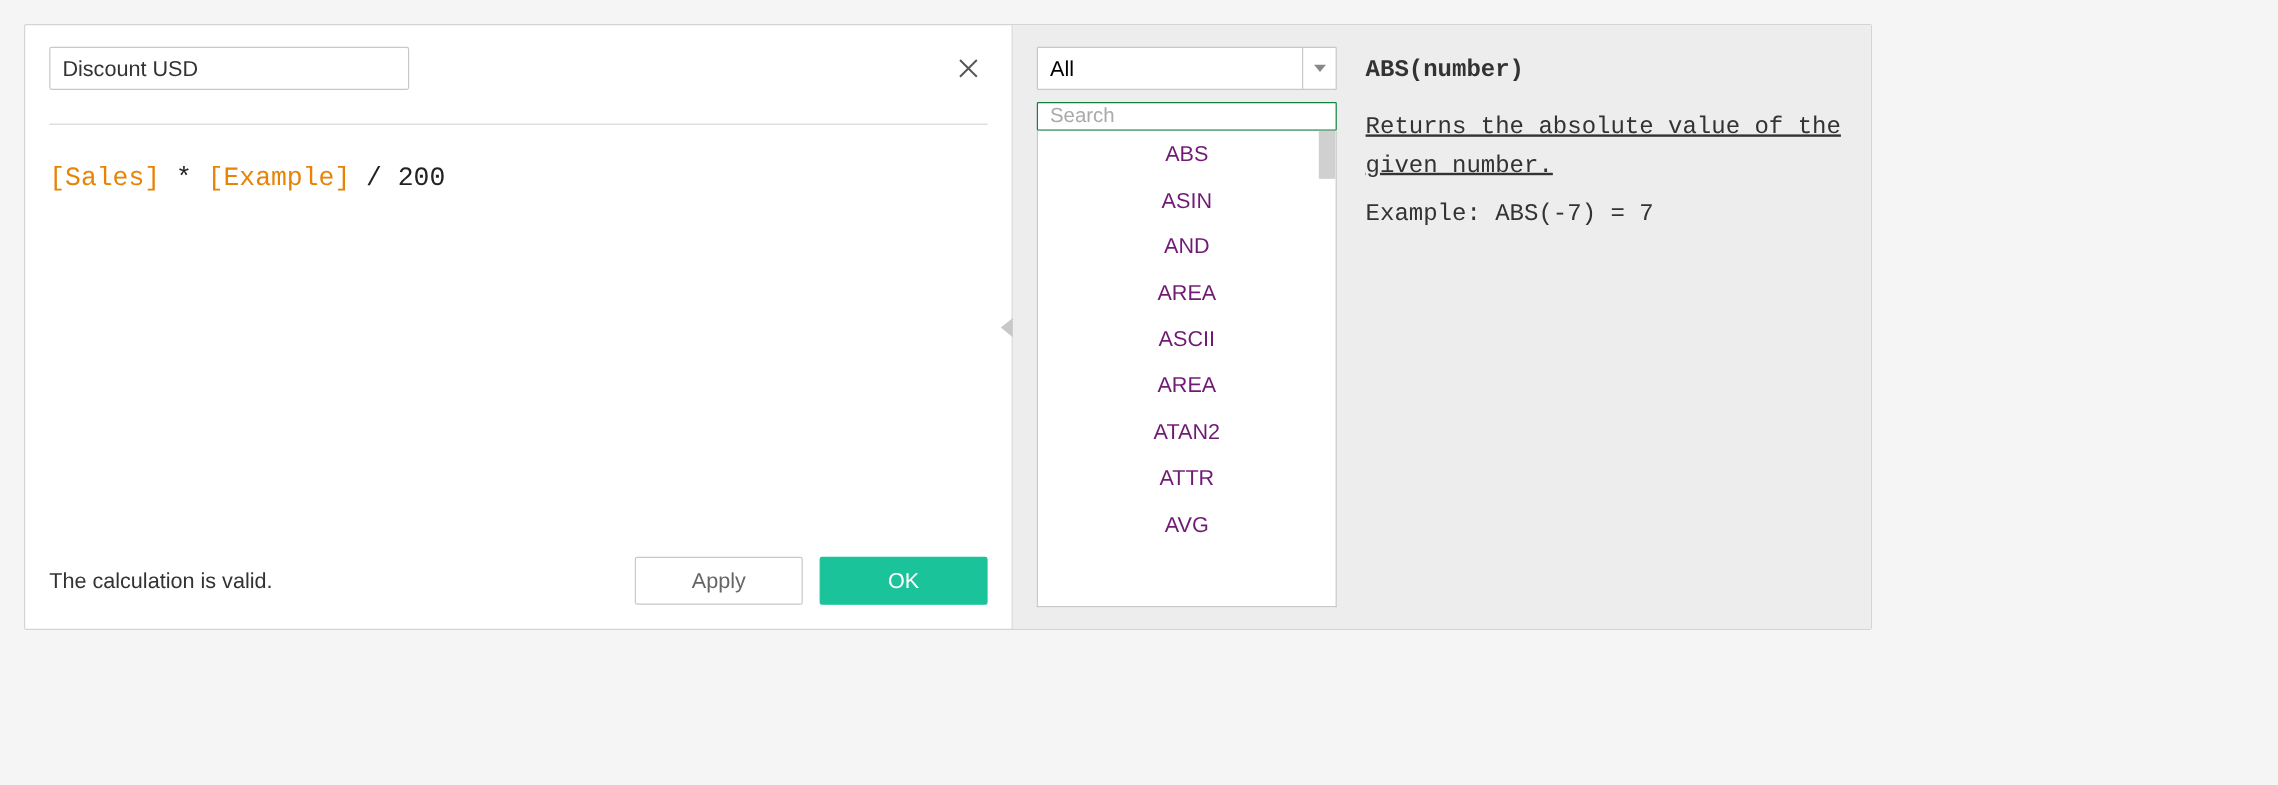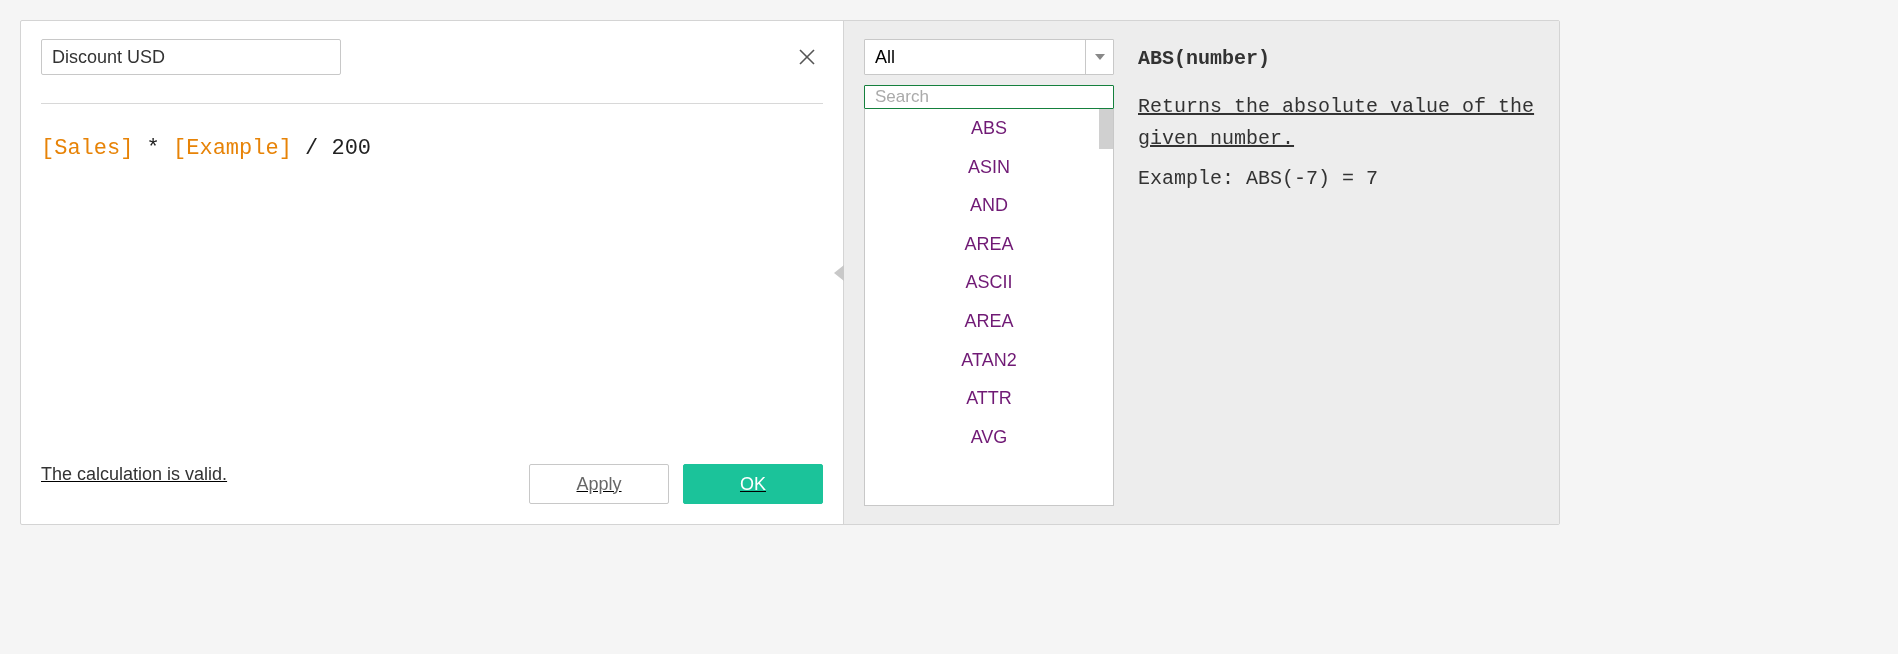--- a/index.html
+++ b/index.html
@@ -59,24 +59,23 @@
       font-family: "Consolas", "Menlo", "Courier New", monospace;
       font-size: 22px;
       line-height: 1.5;
       color: #333;
       white-space: pre;
     }
     .formula-field { color: #e78307; }
     .formula-op, .formula-num { color: #222; }
     .footer {
       display: flex;
-      align-items: flex-start;
+      align-items: center;
       justify-content: space-between;
       margin-top: 10px;
-      text-decoration: underline;
     }
     .status-text {
       font-size: 18px;
       color: #333;
     }
     .button-group { display: flex; gap: 14px; }
     .btn {
       min-width: 140px;
       height: 40px;
       font-size: 18px;

